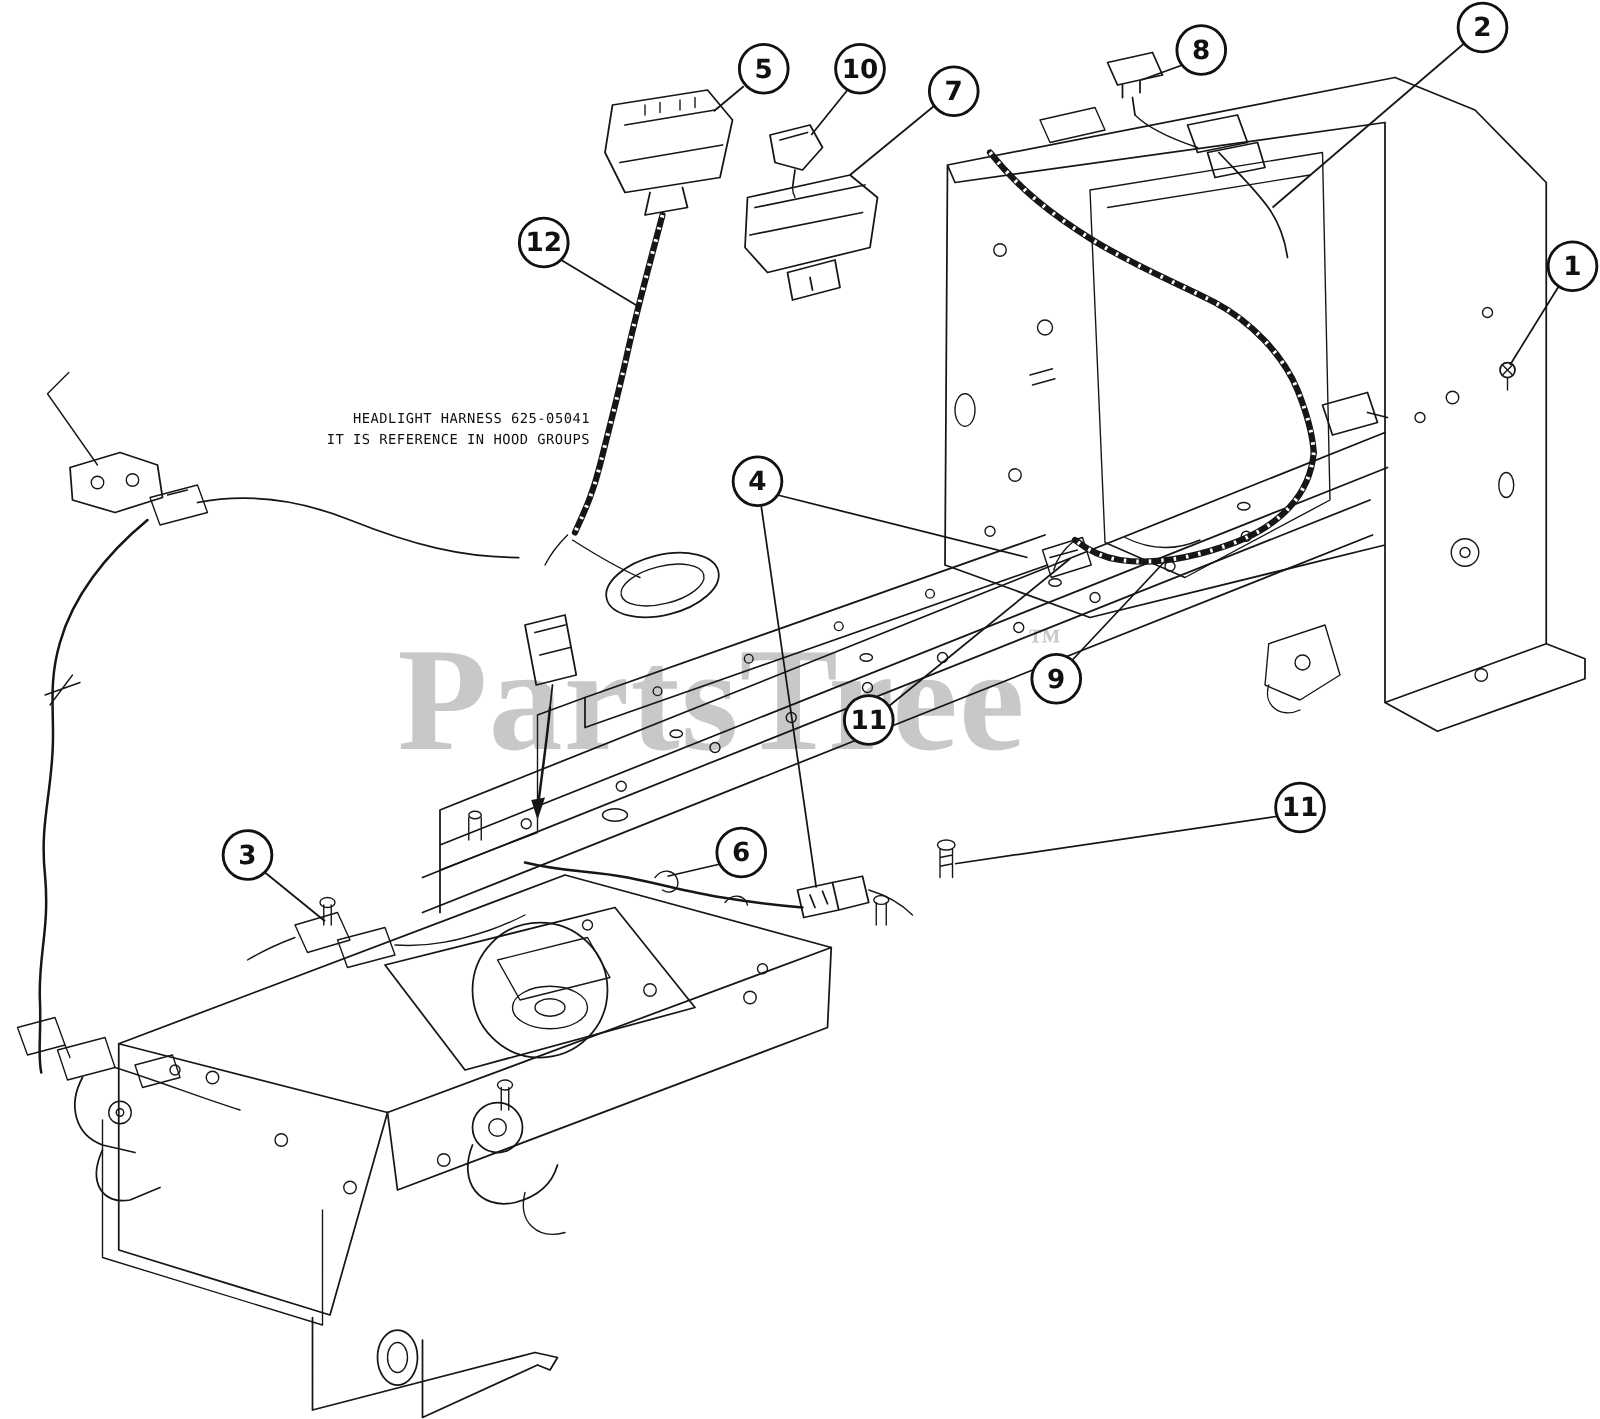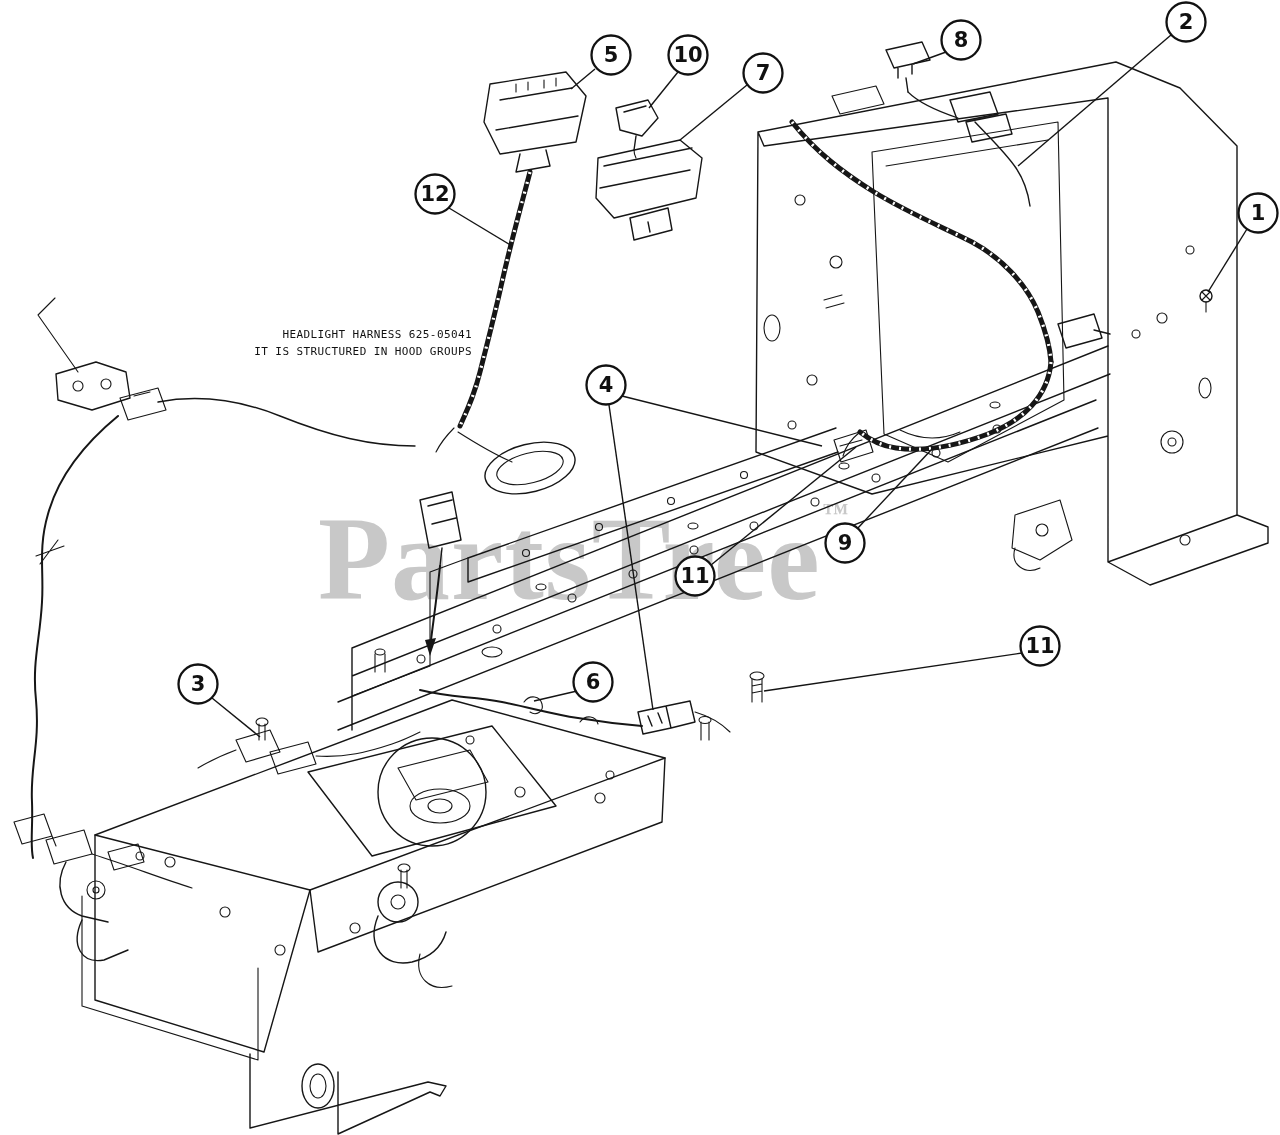--- a/index.html
+++ b/index.html
@@ -257,16 +257,16 @@
         <line x1="1022" y1="653" x2="764" y2="691" class="leader"></line>
         <g class="callout">
           <circle cx="1040" cy="646" r="19.5"></circle>
           <text x="1040" y="653">11</text>
         </g>
       </g>
   </svg>
 
   <div class="note">
     <div>HEADLIGHT HARNESS 625-05041</div>
-    <div>IT IS STRUCTURED IN HOOD GROUPS</div>
+    <div>IT IS REFERENCE IN HOOD GROUPS</div>
   </div>
 
 </div>
 
 </body></html>

